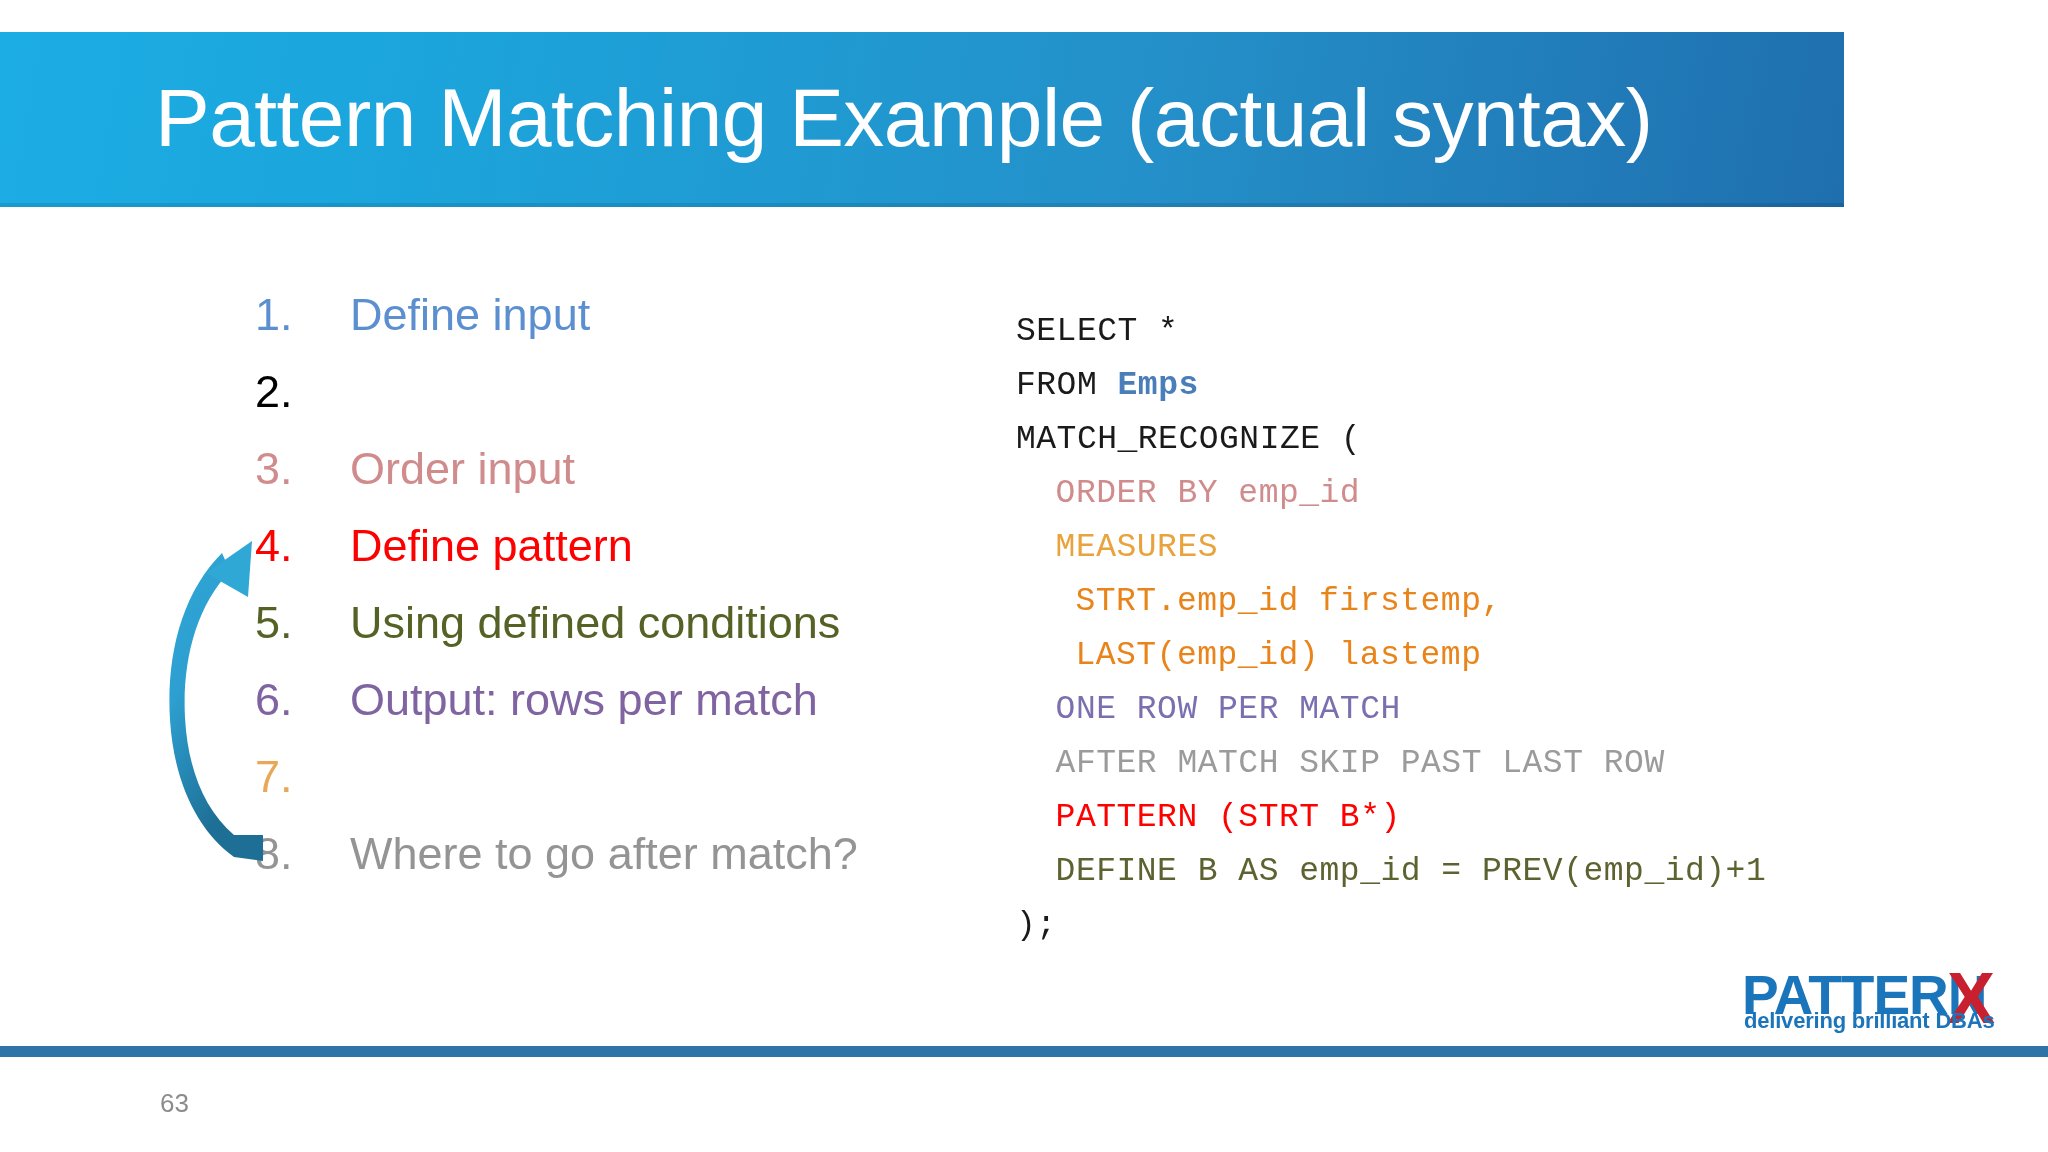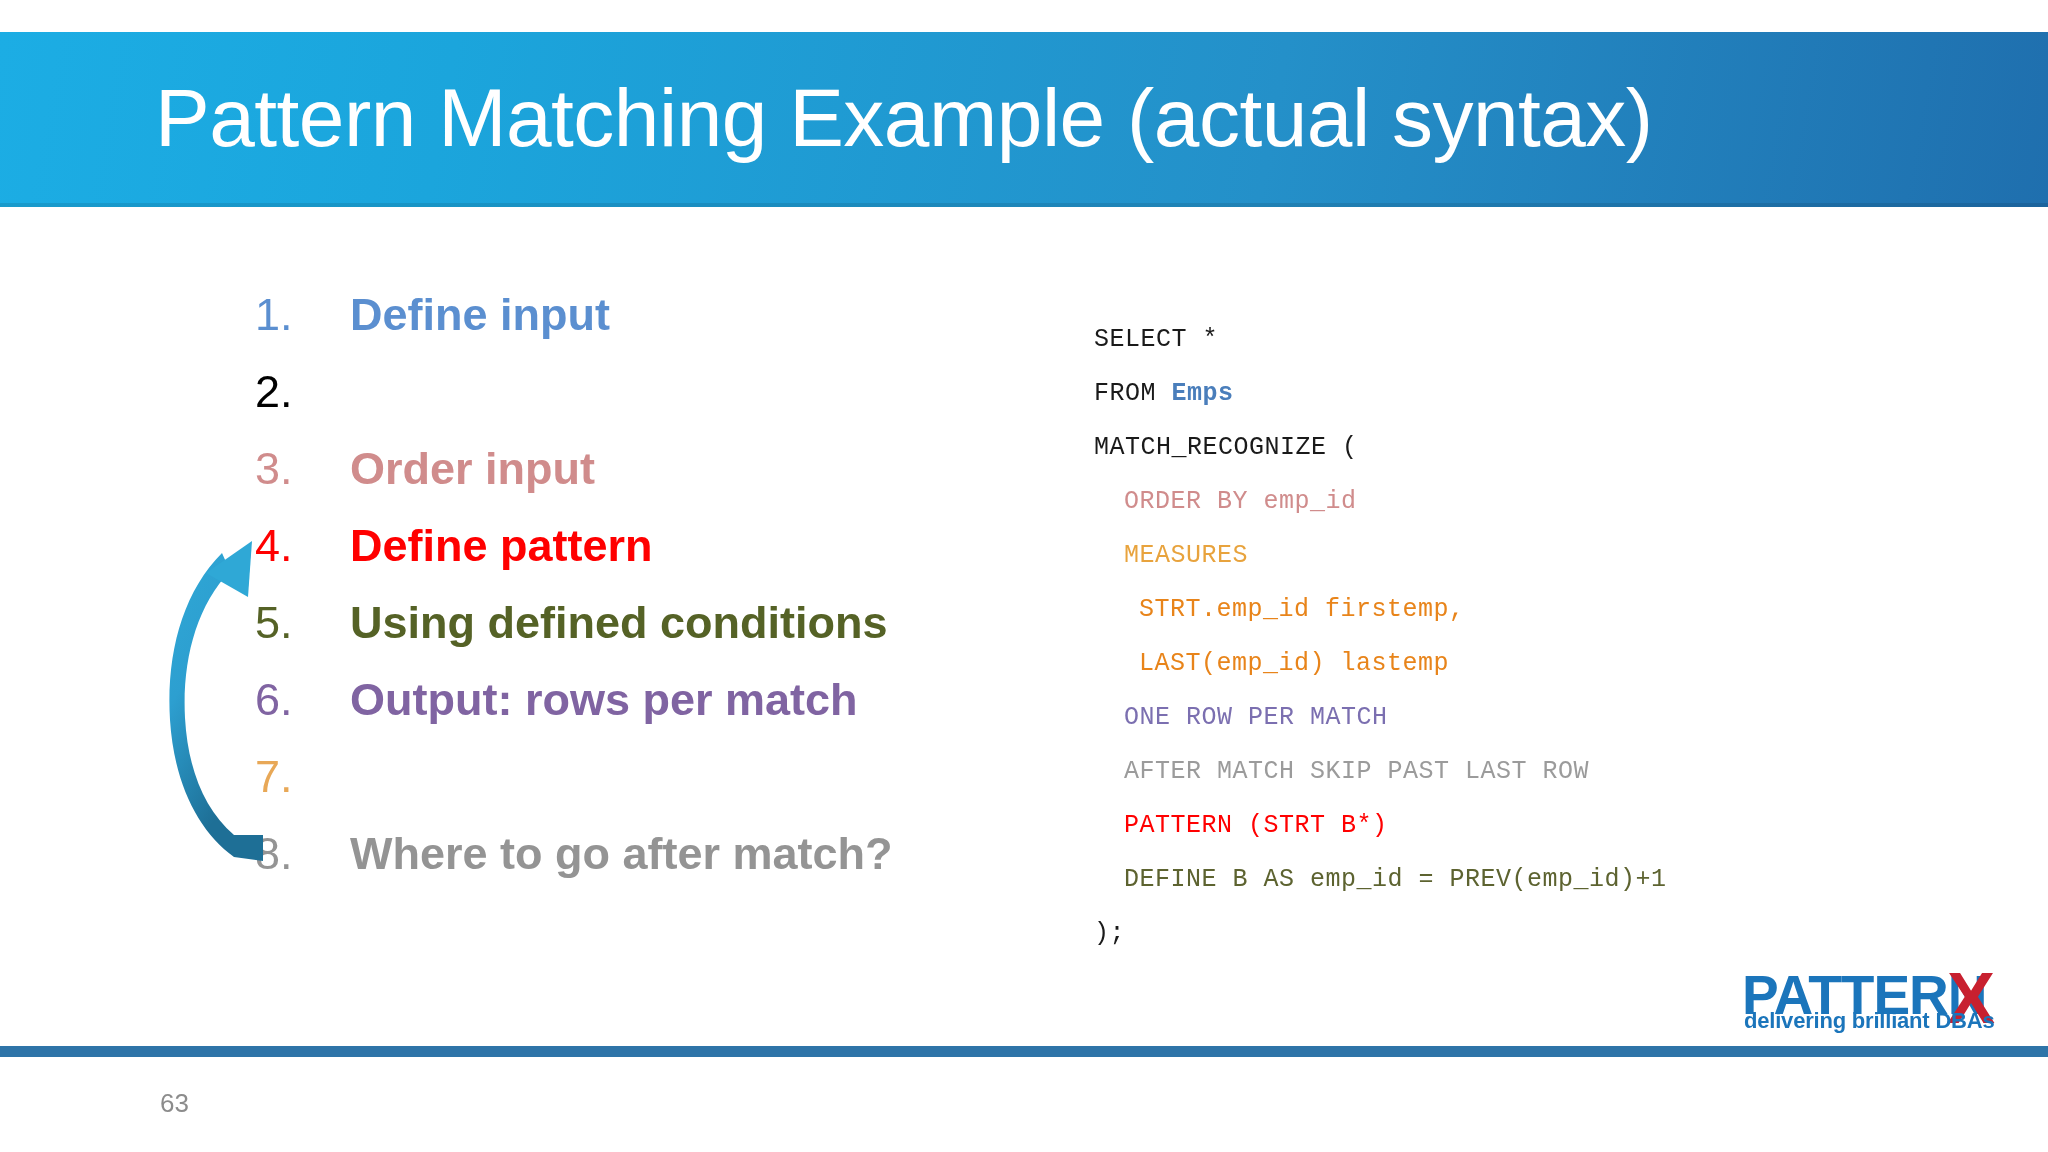--- a/index.html
+++ b/index.html
@@ -14,21 +14,21 @@
     overflow: hidden;
     font-family: "Liberation Sans", sans-serif;
     -webkit-font-smoothing: antialiased;
   }
 
   
   .title-banner {
     position: absolute;
     left: 0;
     top: 32px;
-    width: 2048px;
+    width: 1844px;
     height: 175px;
     background: linear-gradient(100deg, #1CADE4 0%, #1BA5DC 22%, #2490C9 62%, #1F6FAE 100%);
     box-shadow: inset 0 -4px 0 0 rgba(0,0,0,0.10);
   }
   .title-text {
     position: absolute;
     left: 155px;
     top: 50%;
     transform: translateY(-52%);
     color: #ffffff;
@@ -54,43 +54,41 @@
   }
   .step-num {
     width: 95px;
     font-size: 45px;
     line-height: 1;
     flex: 0 0 95px;
   }
   .step-label {
     font-size: 45px;
     line-height: 1;
-    font-weight: bold;
   }
 
   
   .curved-arrow {
     position: absolute;
     left: 160px;
     top: 535px;
     width: 145px;
     height: 340px;
   }
 
   
   .sql-block {
     position: absolute;
-    left: 1094px;
+    left: 1016px;
     top: 305px;
     font-family: "Liberation Mono", "DejaVu Sans Mono", monospace;
-    font-size: 25px;
+    font-size: 33px;
     line-height: 54px;
     white-space: pre;
     letter-spacing: 0.5px;
-    margin-top: 8px;
   }
   .sql-line { display: block; }
   .ind1 { padding-left: 2ch; }
   .ind2 { padding-left: 3ch; }
   .kw-blue { color: #4A7EBB; font-weight: bold; }
 
   
   .logo {
     position: absolute;
     left: 1742px;

